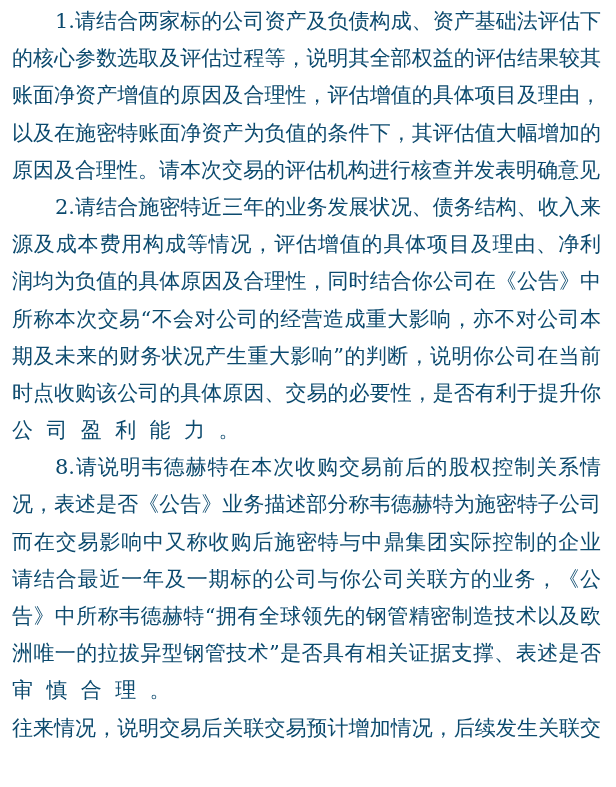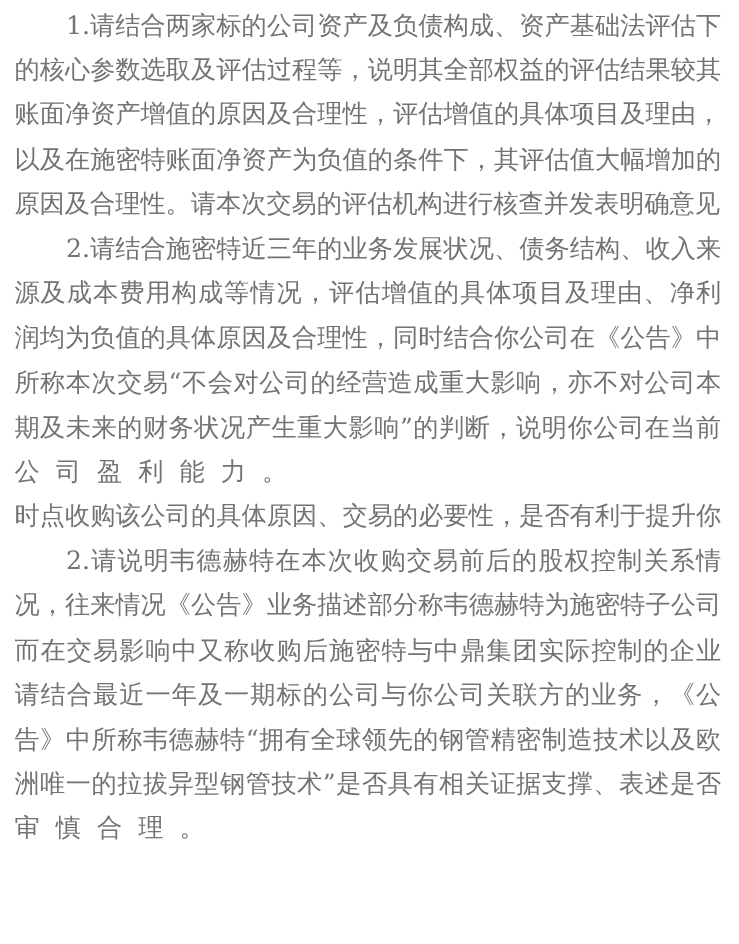--- a/index.html
+++ b/index.html
@@ -11,21 +11,21 @@
     width: 616px;
     height: 787px;
     overflow: hidden;
     position: relative;
   }
   .page {
     position: absolute;
     left: 12px;
     top: 3px;
     width: 589px;
-    color: #737373;
+    color: #0c4a6e;
     font-family: "DejaVu Serif", "Liberation Serif", serif;
     font-size: 21px;
     line-height: 37.2px;
   }
   .line {
     display: block;
     height: 37.2px;
     white-space: nowrap;
     text-align: justify;
     text-align-last: justify;
@@ -52,29 +52,30 @@
     <span class="line">以及在施密特账面净资产为负值的条件下，其评估值大幅增加的</span>
     <span class="line">原因及合理性。请本次交易的评估机构进行核查并发表明确意见。</span>
   </div>
 
   <div class="para">
     <span class="line first">2.请结合施密特近三年的业务发展状况、债务结构、收入来</span>
     <span class="line">源及成本费用构成等情况，评估增值的具体项目及理由、净利</span>
     <span class="line">润均为负值的具体原因及合理性，同时结合你公司在《公告》中</span>
     <span class="line">所称本次交易“不会对公司的经营造成重大影响，亦不对公司本</span>
     <span class="line">期及未来的财务状况产生重大影响”的判断，说明你公司在当前</span>
+    <span class="line">时点收购该公司的具体原因、交易的必要性，是否有利于提升你</span>
     <span class="line last">公司盈利能力。</span>
-    <span class="line">时点收购该公司的具体原因、交易的必要性，是否有利于提升你</span>
   </div>
 
   <div class="para">
-    <span class="line first">2.请说明韦德赫特在本次收购交易前后的股权控制关系情</span>
-    <span class="line">况，往来情况《公告》业务描述部分称韦德赫特为施密特子公司</span>
+    <span class="line first">8.请说明韦德赫特在本次收购交易前后的股权控制关系情</span>
+    <span class="line">况，表述是否《公告》业务描述部分称韦德赫特为施密特子公司</span>
     <span class="line">而在交易影响中又称收购后施密特与中鼎集团实际控制的企业</span>
     <span class="line">请结合最近一年及一期标的公司与你公司关联方的业务，《公</span>
     <span class="line">告》中所称韦德赫特“拥有全球领先的钢管精密制造技术以及欧</span>
     <span class="line">洲唯一的拉拔异型钢管技术”是否具有相关证据支撑、表述是否</span>
     <span class="line last">审慎合理。</span>
   </div>
 
   <div class="para">
+    <span class="line">往来情况，说明交易后关联交易预计增加情况，后续发生关联交</span>
   </div>
 </div>
 
 </body></html>

